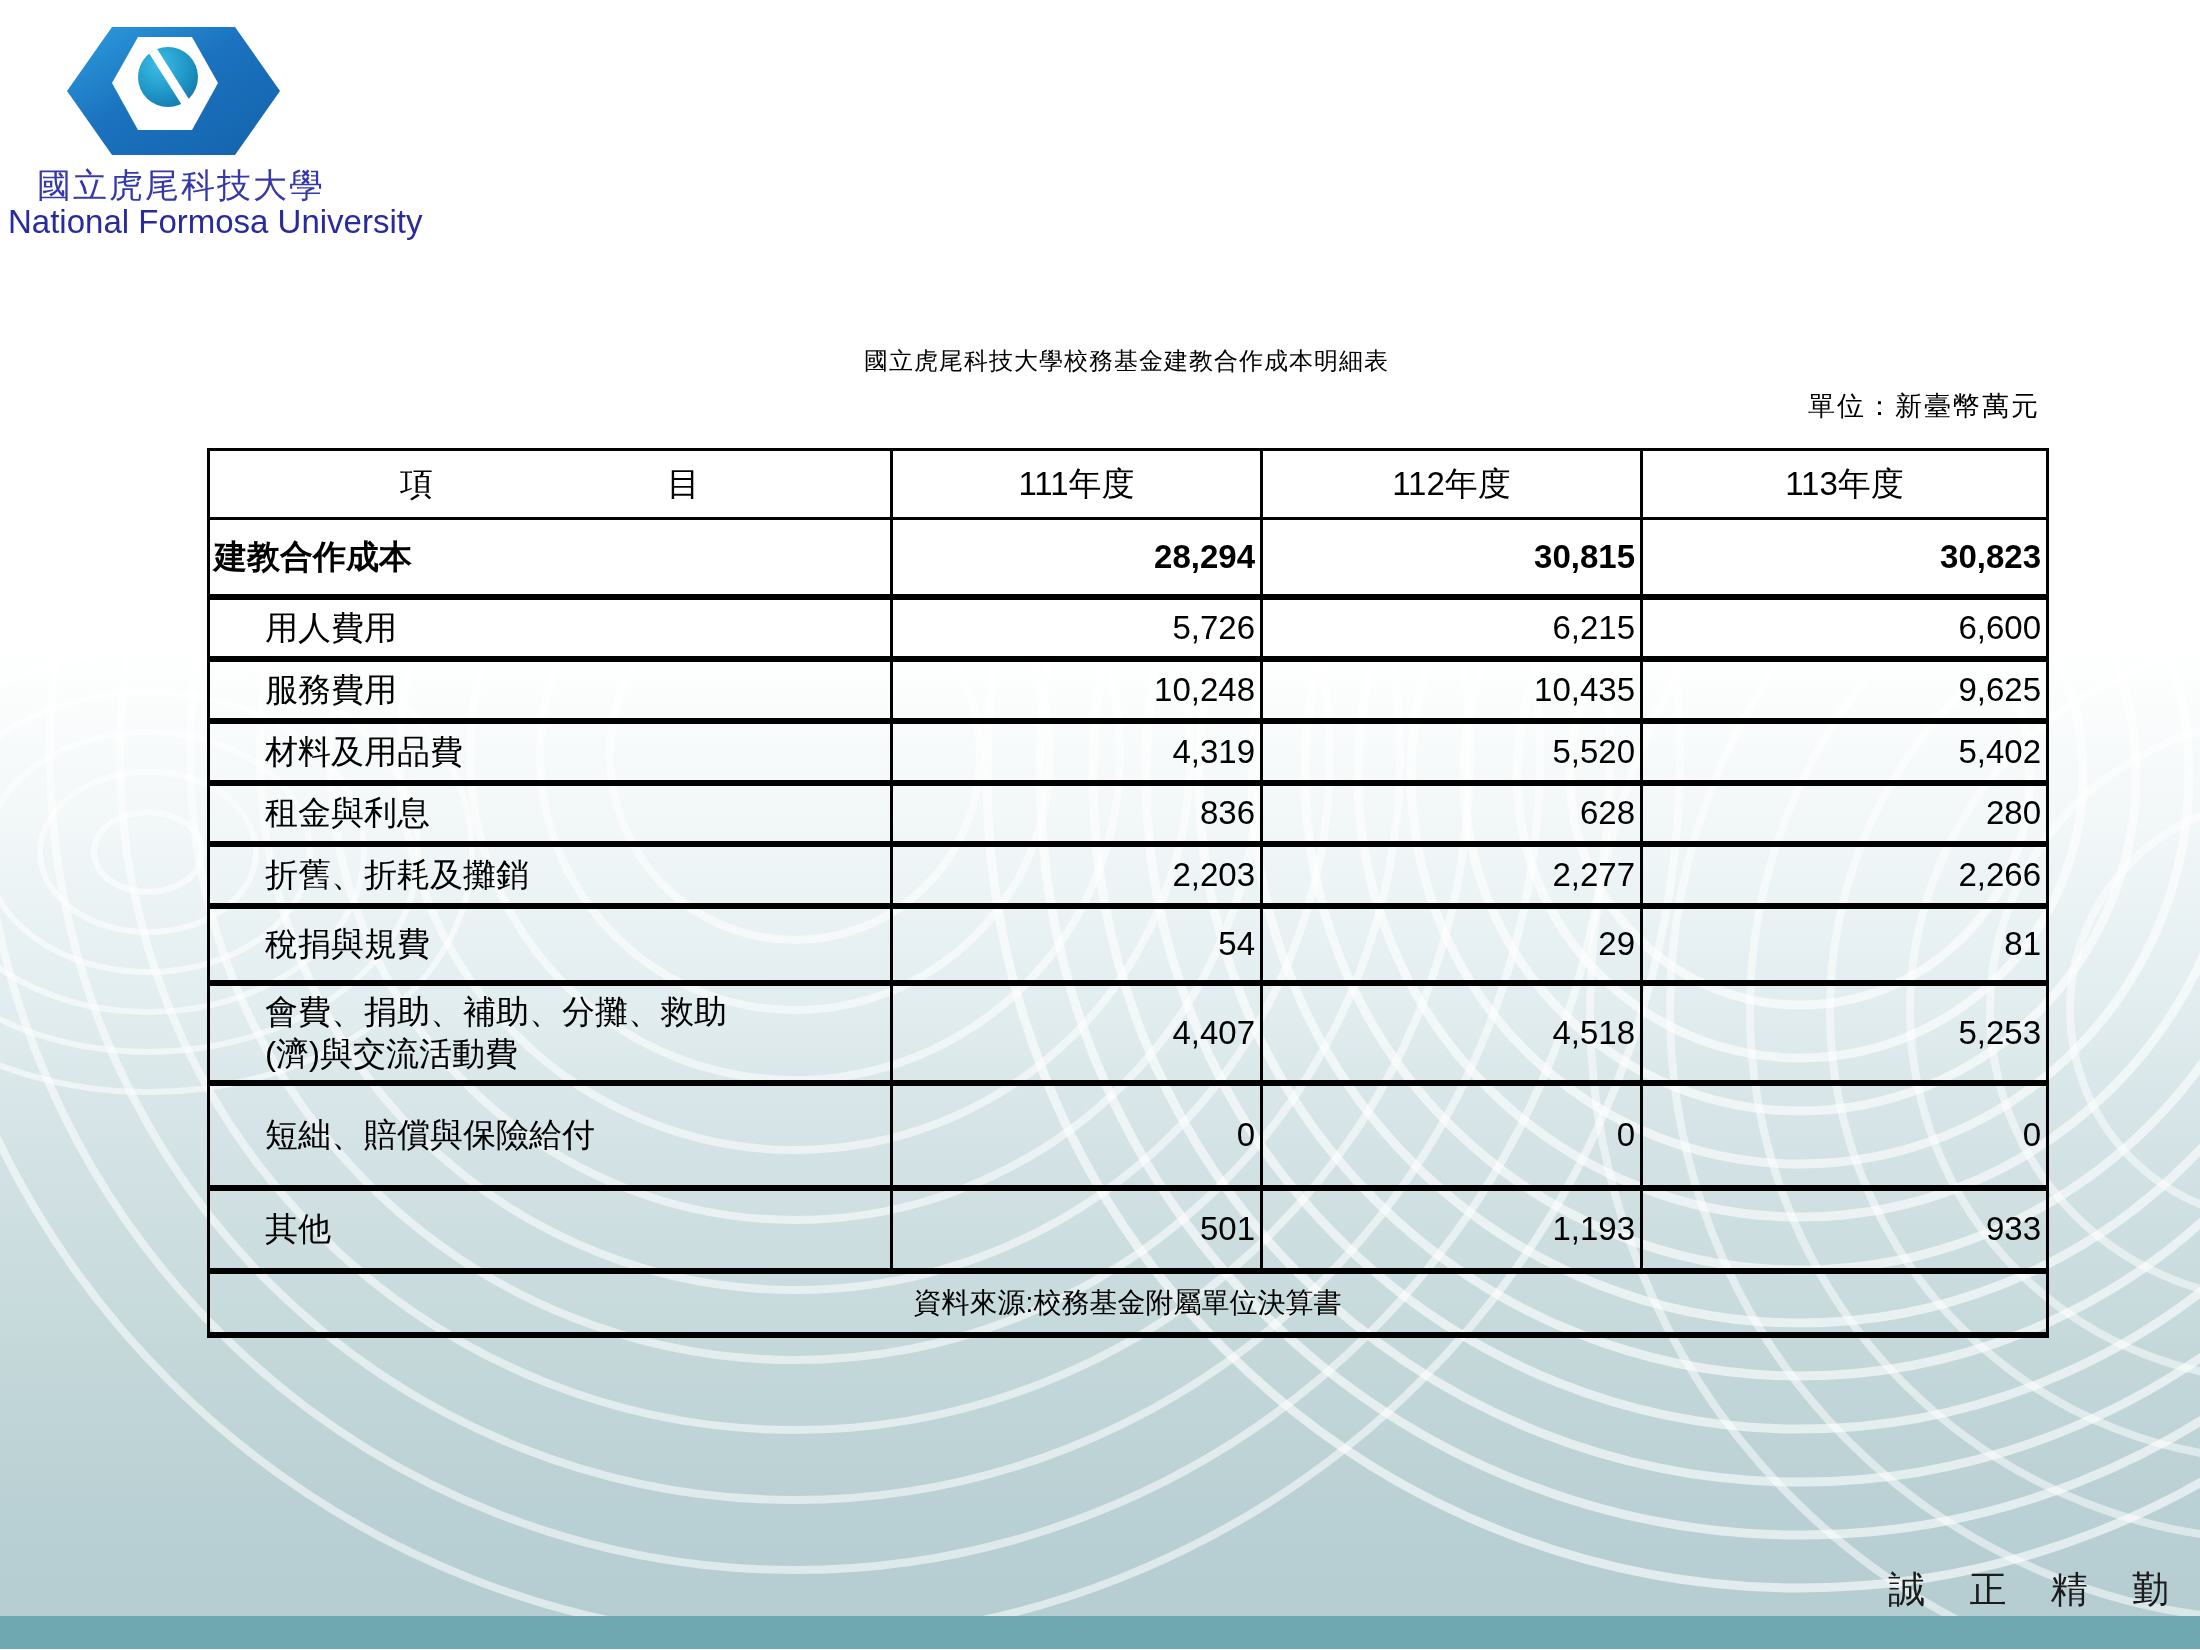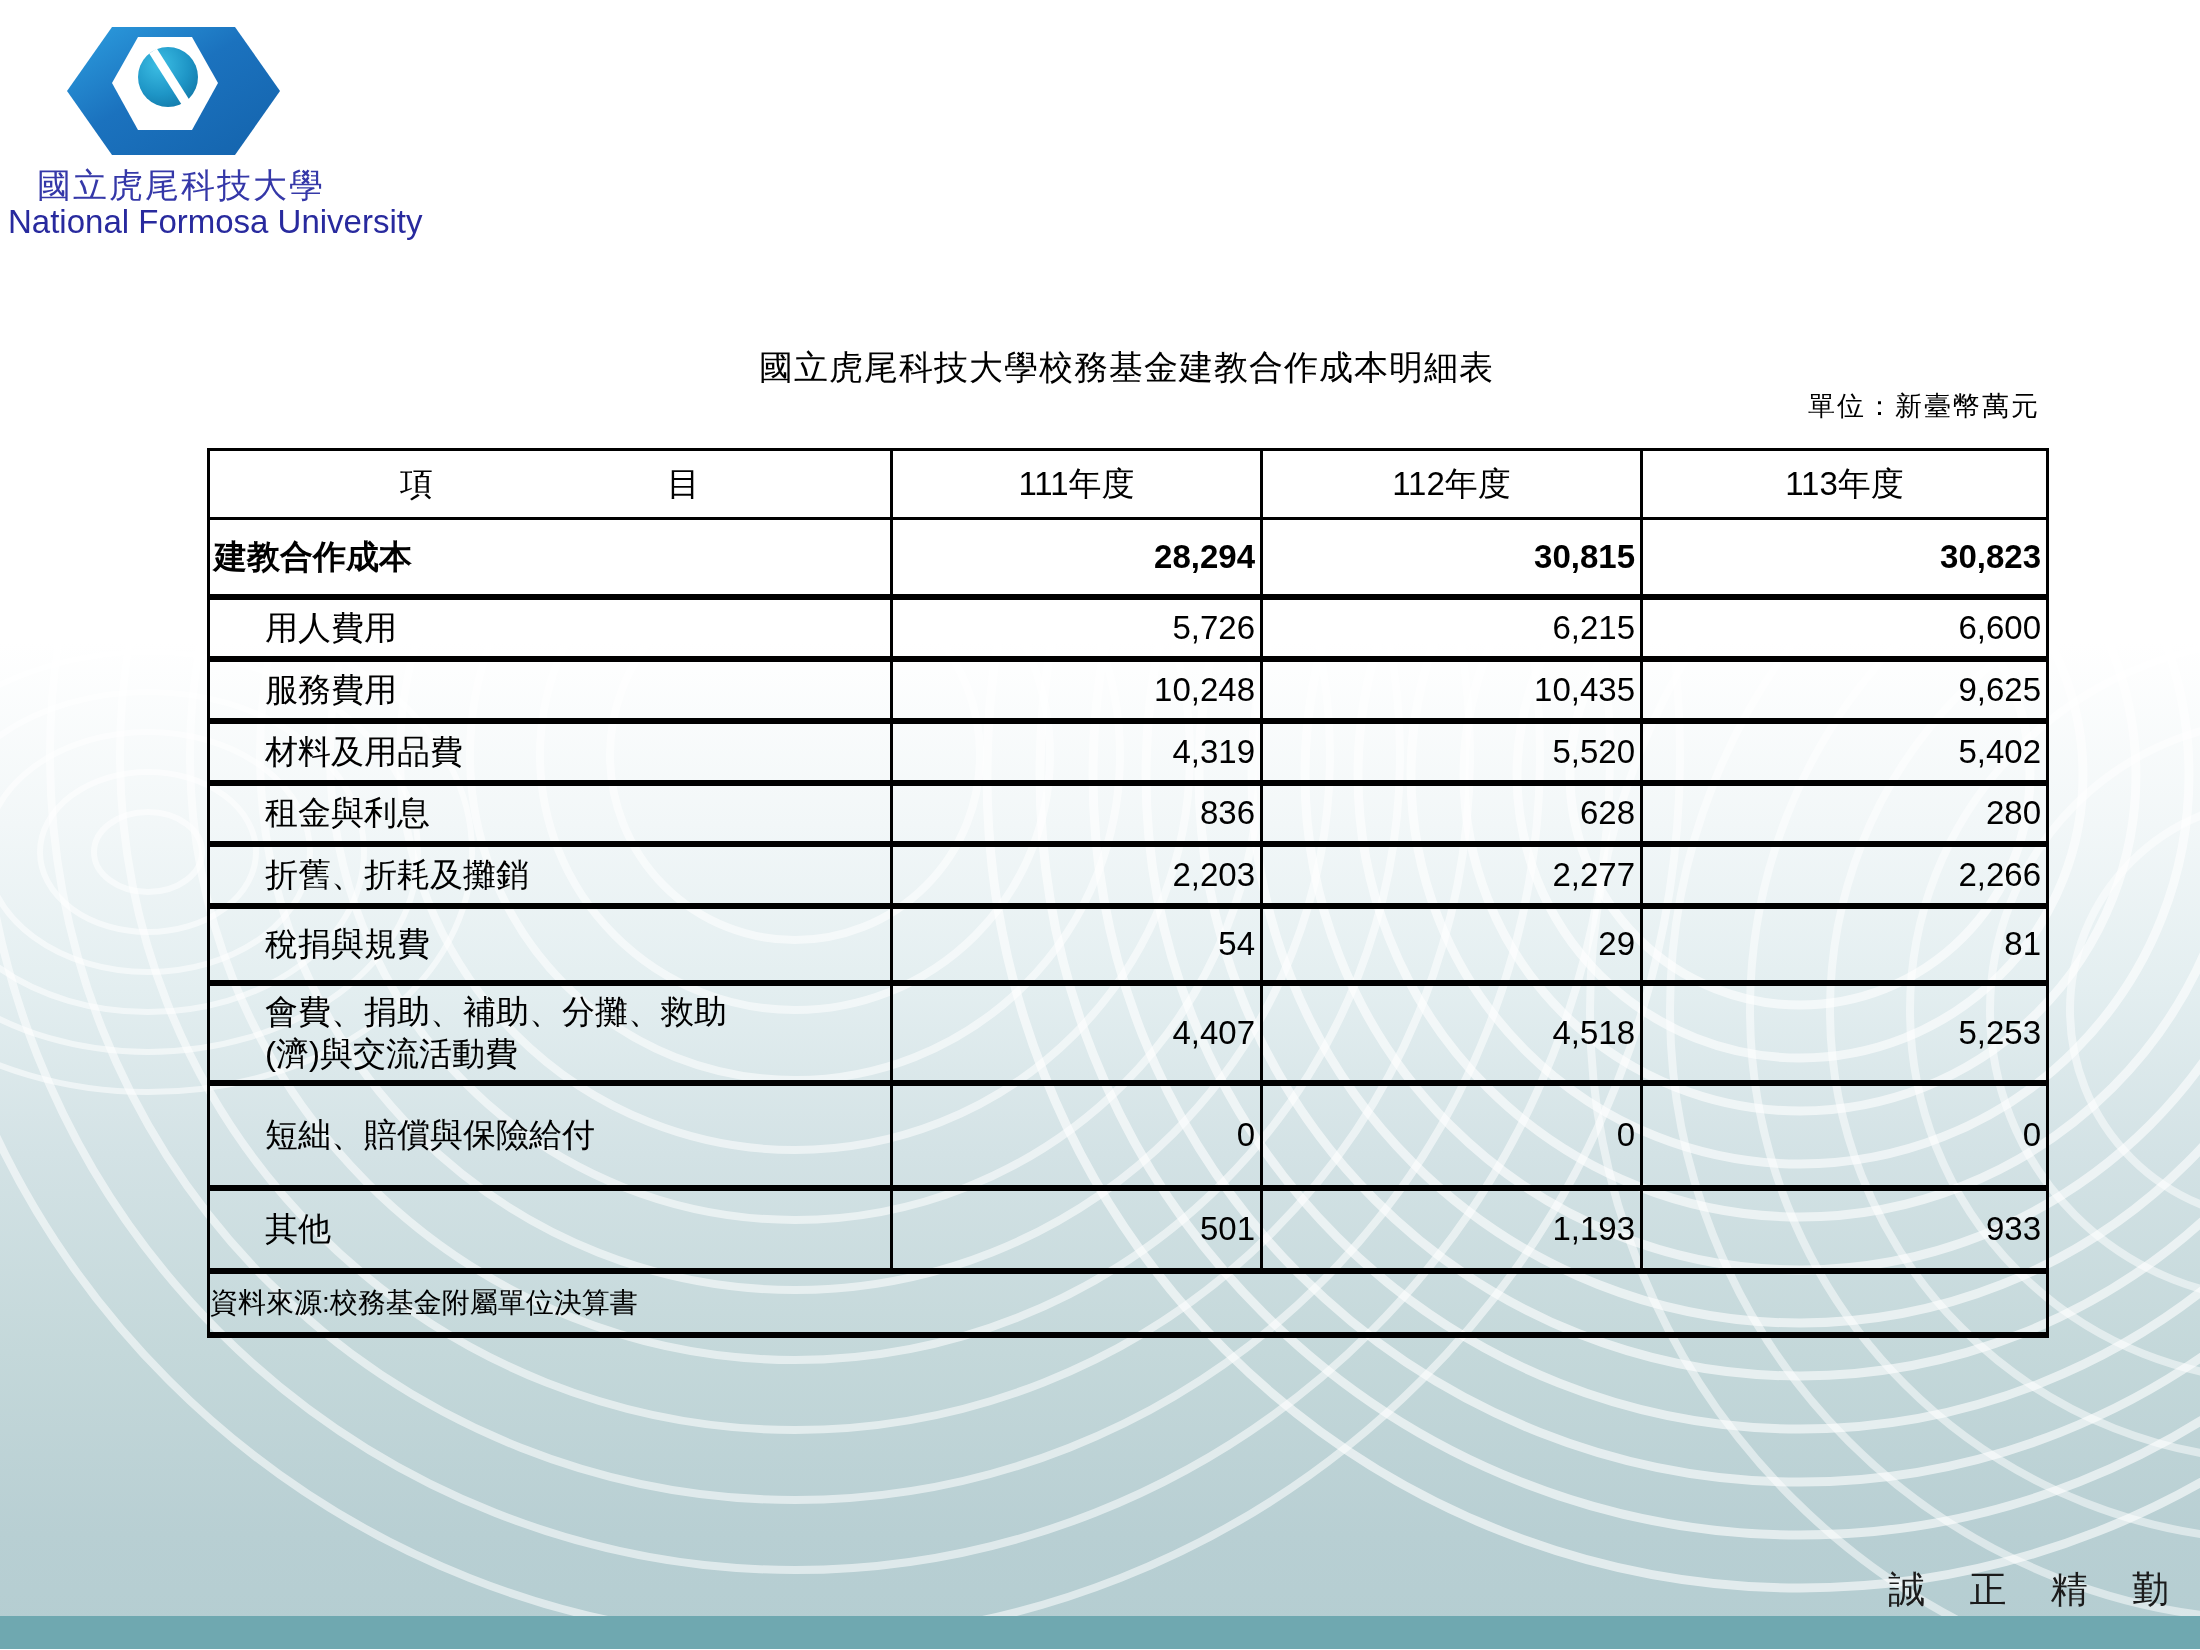--- a/index.html
+++ b/index.html
@@ -24,21 +24,21 @@
     text-align:center;font-size:34px;letter-spacing:2px;
     color:#3538a8;white-space:nowrap;
   }
   .uni-en{
     position:absolute;left:8px;top:203px;width:346px;
     text-align:center;font-size:33px;color:#282a9e;white-space:nowrap;
   }
   
   .doc-title{
     position:absolute;left:207px;top:345px;width:1839px;
-    text-align:center;font-size:34px;letter-spacing:1px;white-space:nowrap;
+    text-align:center;font-size:24px;letter-spacing:1px;white-space:nowrap;
   }
   .unit-note{
     position:absolute;right:160px;top:388px;
     font-size:27px;letter-spacing:2px;white-space:nowrap;
   }
   
   table.cost-table{
     position:absolute;left:207px;top:448px;width:1839px;
     border-collapse:collapse;table-layout:fixed;
     background:transparent;
@@ -66,21 +66,21 @@
   .cost-table tbody tr:nth-child(4){height:62px;padding-left:32px;}
   .cost-table tbody tr:nth-child(5){height:61px;}
   .cost-table tbody tr:nth-child(6){height:62px;}
   .cost-table tbody tr:nth-child(7){height:77px;margin-left:40px;}
   .cost-table tbody tr:nth-child(8){height:100px;}
   .cost-table tbody tr:nth-child(9){height:105px;}
   .cost-table tbody tr:nth-child(10){height:83px;}
   .cost-table tfoot tr{height:64px;}
   .cost-table tfoot td{
     border-top-width:6px;border-bottom-width:6px;
-    text-align:left;font-size:28px;padding-left:0;
+    text-align:center;font-size:28px;padding-left:0;
   }
   
   .motto{
     position:absolute;right:14px;top:1565px;
     font-size:37px;letter-spacing:17px;color:#1b1b1b;white-space:nowrap;
   }
   .bottom-bar{
     position:absolute;left:0;bottom:0;width:2200px;height:33px;
   }
 </style>

